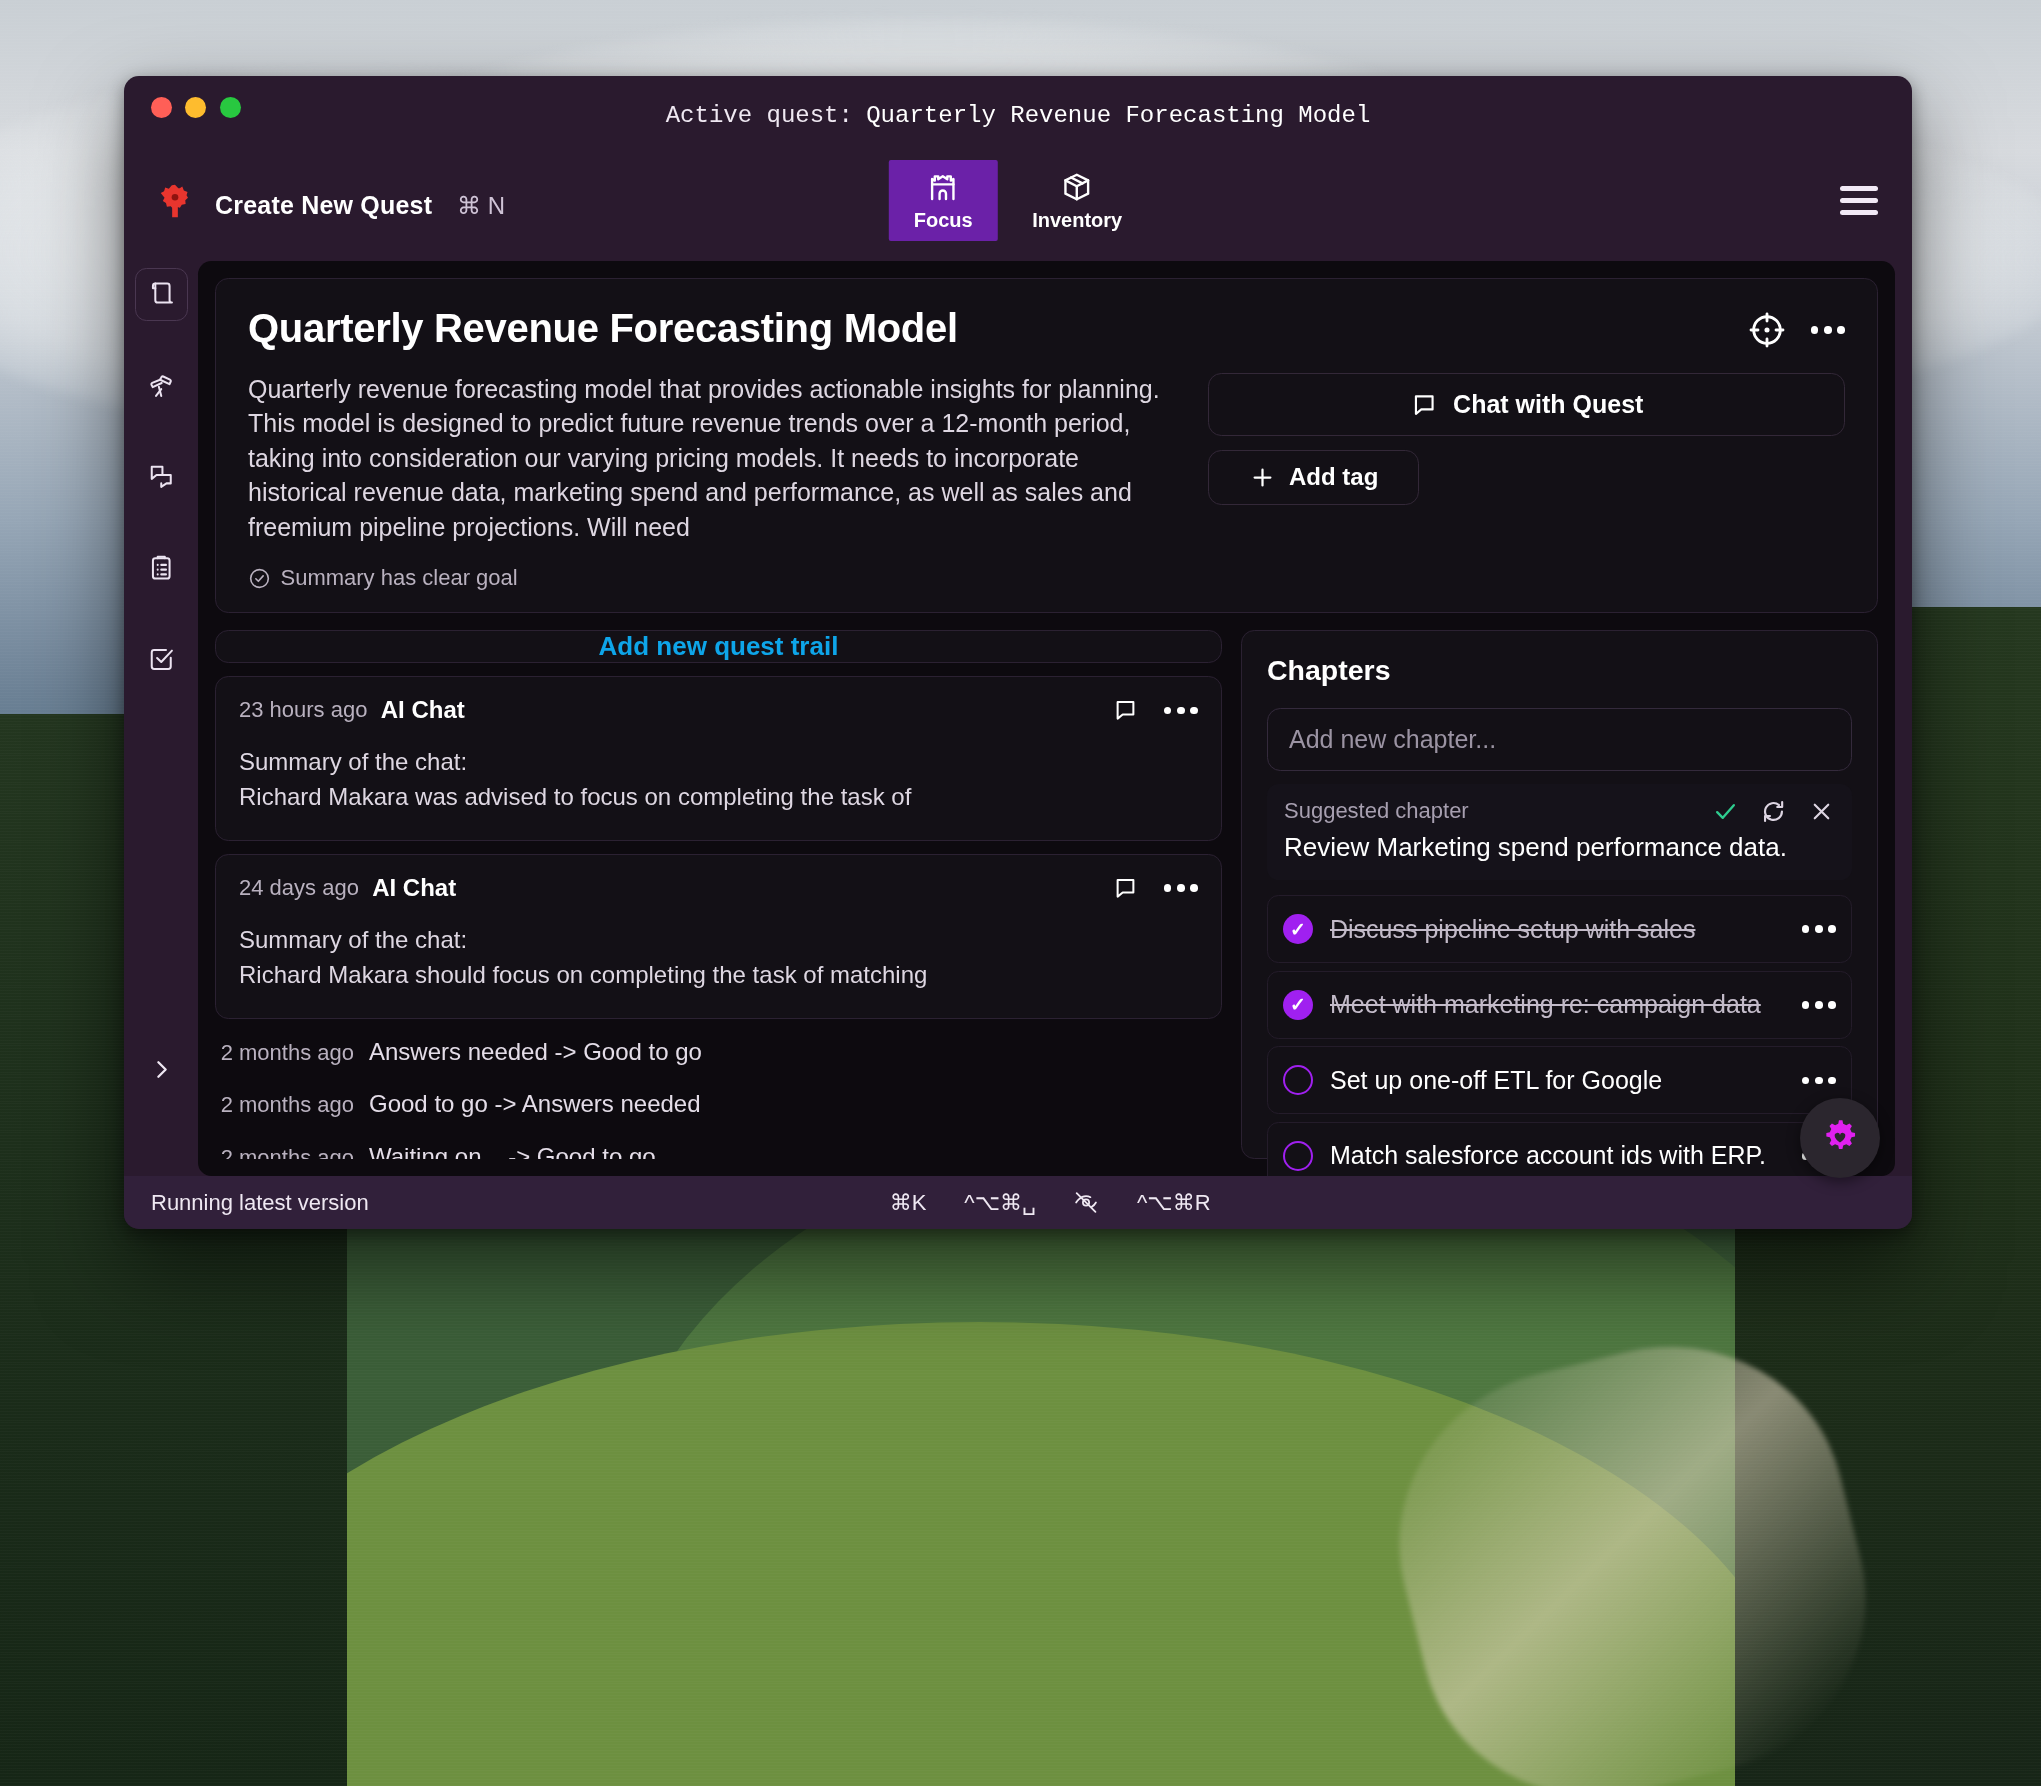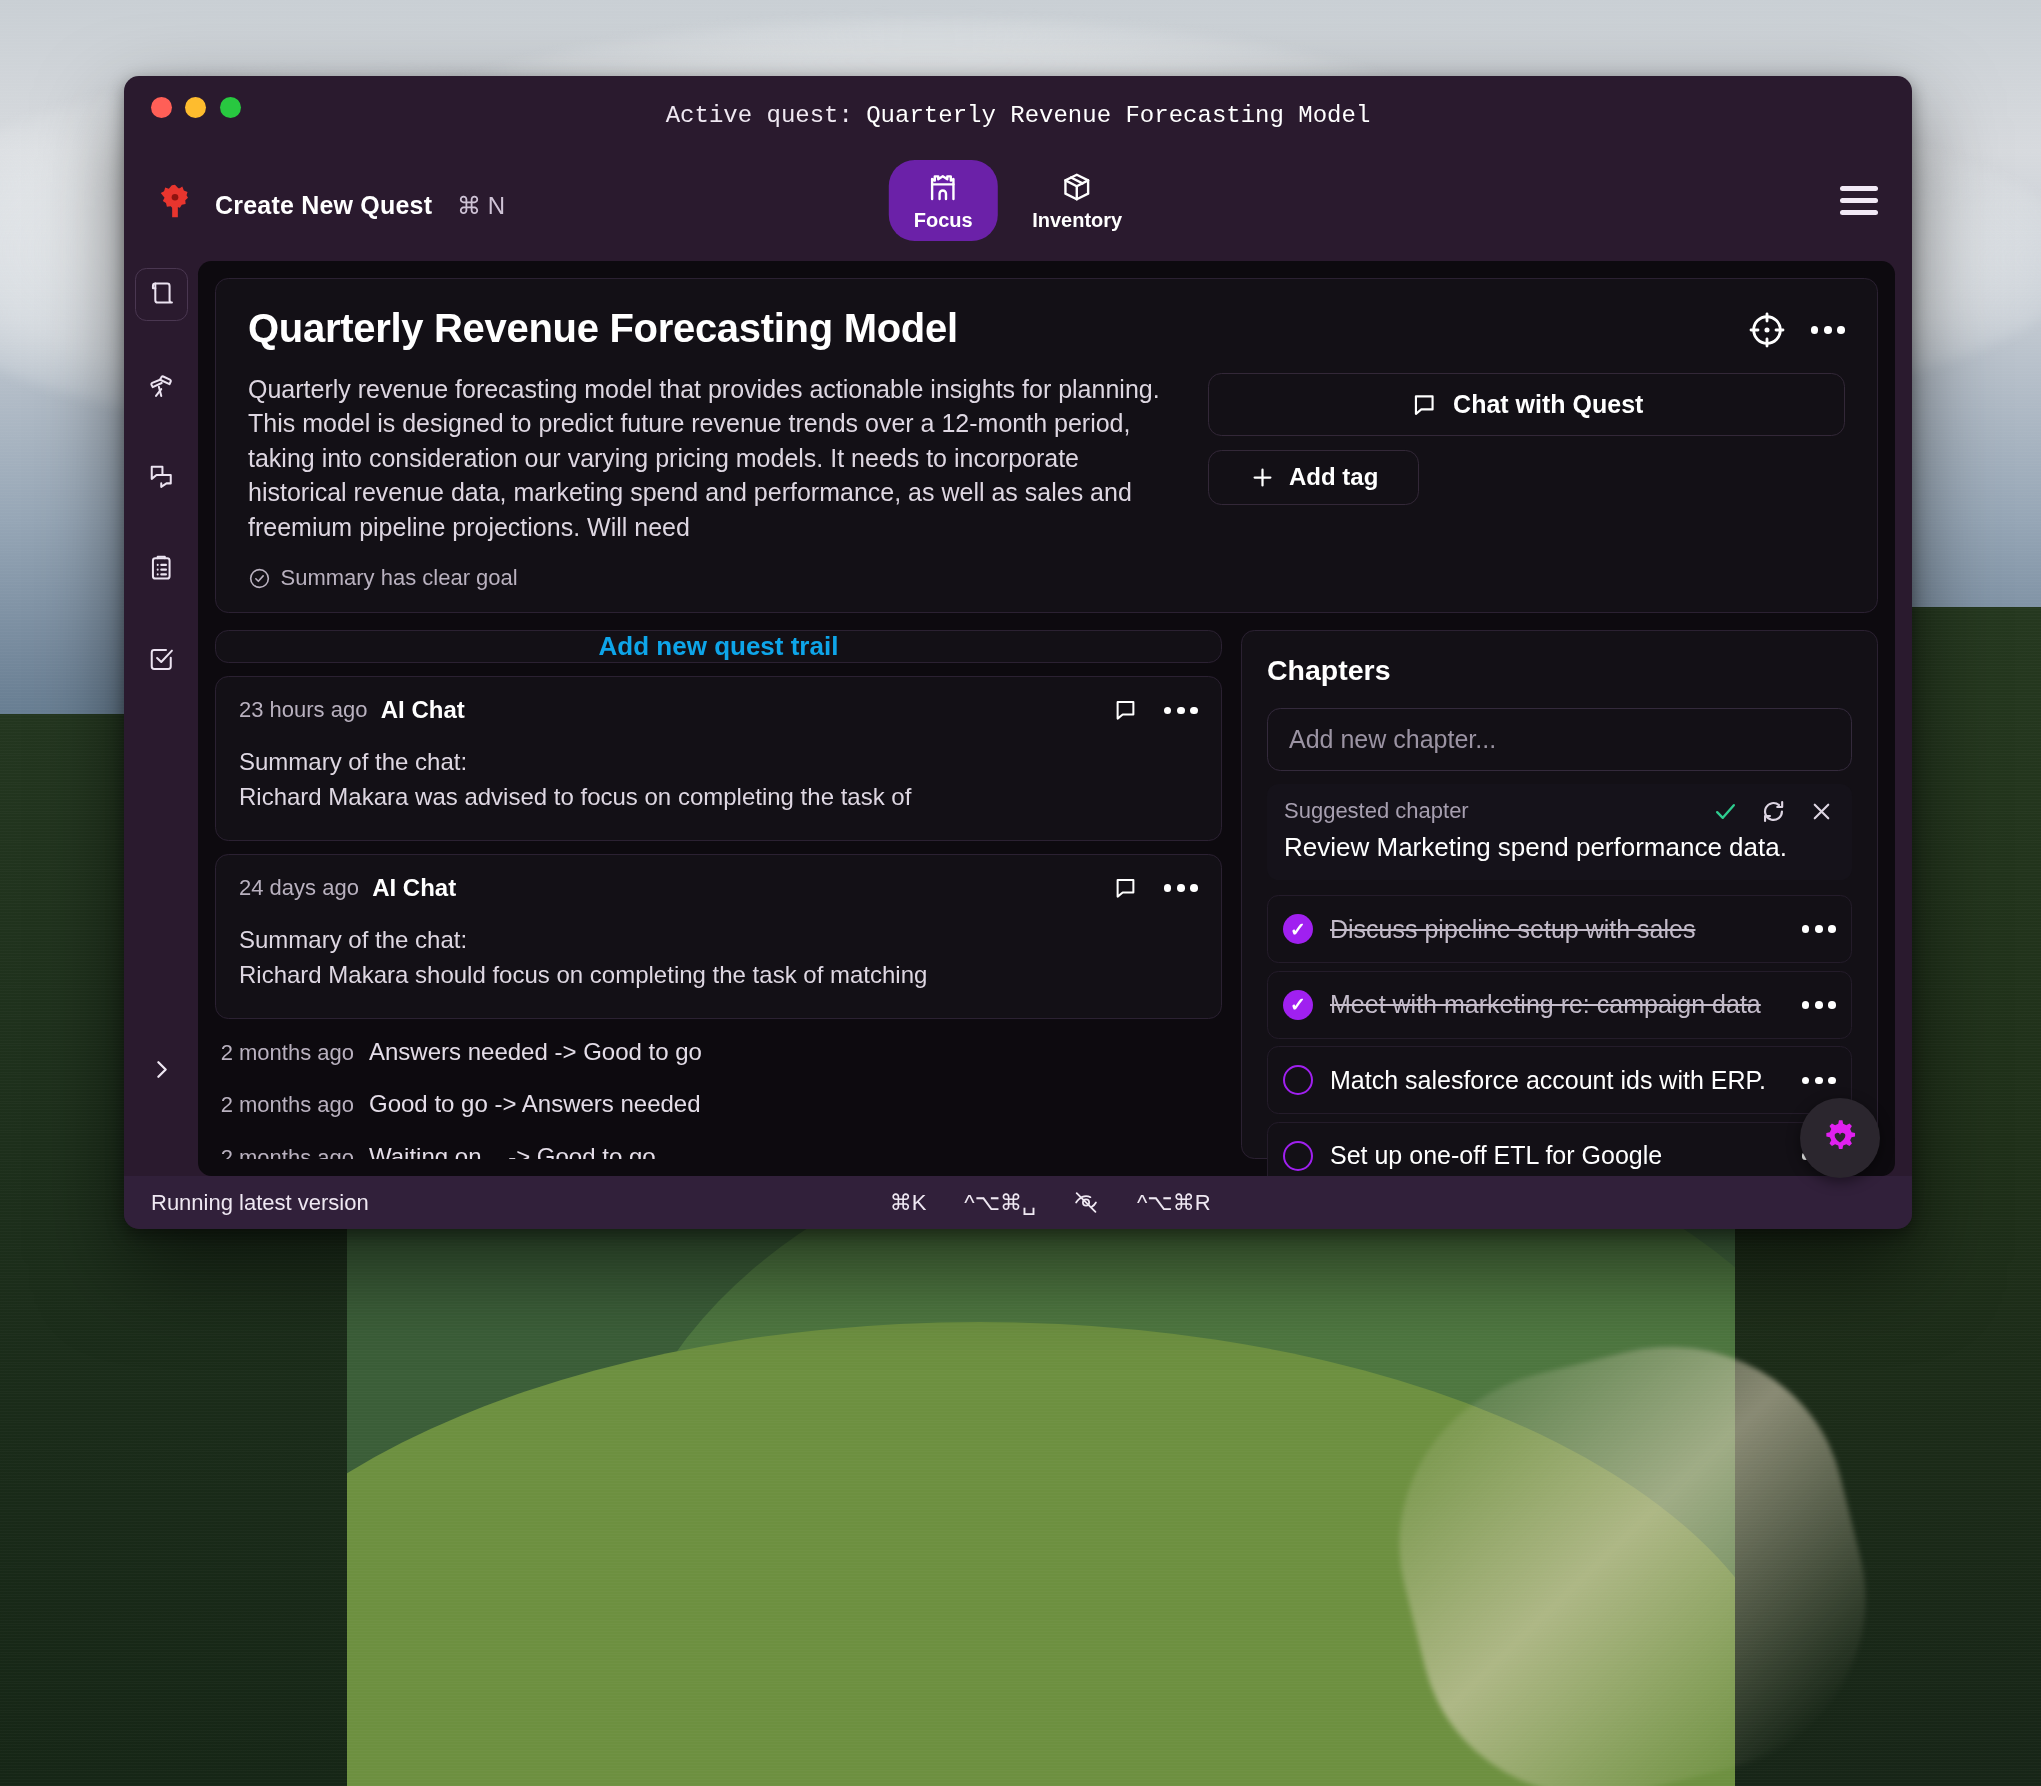--- a/index.html
+++ b/index.html
@@ -90,21 +90,21 @@
   }
   .brand { display:flex; align-items:flex-end; gap:21px; }
   .brand-label { font-size:25px; font-weight:700; color:#ffffff; letter-spacing:0.2px; }
   .brand-kbd { font-size:24px; color:#cfc3d6; margin-left:3.8px; }
   .tabs {
     position:absolute; left:50%; transform:translateX(-50%);
     display:flex; gap:9.5px; align-items:center;
   }
   .tab {
     display:flex; flex-direction:column; align-items:center; gap:5.7px;
-    padding:11.4px 25px 9.5px; border-radius:26px; cursor:pointer;
+    padding:11.4px 25px 9.5px; border-radius:2px; cursor:pointer;
     color:#ffffff;
   }
   .tab.active { background:#6b21a8; }
   .tab-label { font-size:20px; font-weight:600; }
   .hamburger {
     position:absolute; right:34px; display:flex; flex-direction:column; gap:7.6px; cursor:pointer;
   }
   .hamburger span { display:block; width:38px; height:4.8px; border-radius:2.9px; background:#f2e9f6; }
 
   
@@ -550,30 +550,30 @@
                 <span class="chk done">✓</span>
                 <span class="ch-text done">Meet with marketing re: campaign data</span>
                 <span class="dots ch-dots">
                     <i></i>
                     <i></i>
                     <i></i>
                   </span>
               </div>
               <div class="chapter-item">
                 <span class="chk todo"></span>
-                <span class="ch-text">Match salesforce account ids with ERP.</span>
+                <span class="ch-text">Set up one-off ETL for Google</span>
                 <span class="dots ch-dots">
                     <i></i>
                     <i></i>
                     <i></i>
                   </span>
               </div>
               <div class="chapter-item">
                 <span class="chk todo"></span>
-                <span class="ch-text">Set up one-off ETL for Google</span>
+                <span class="ch-text">Match salesforce account ids with ERP.</span>
                 <span class="dots ch-dots">
                     <i></i>
                     <i></i>
                     <i></i>
                   </span>
               </div>
             </div>
 
             <div class="fab">
               <span>

